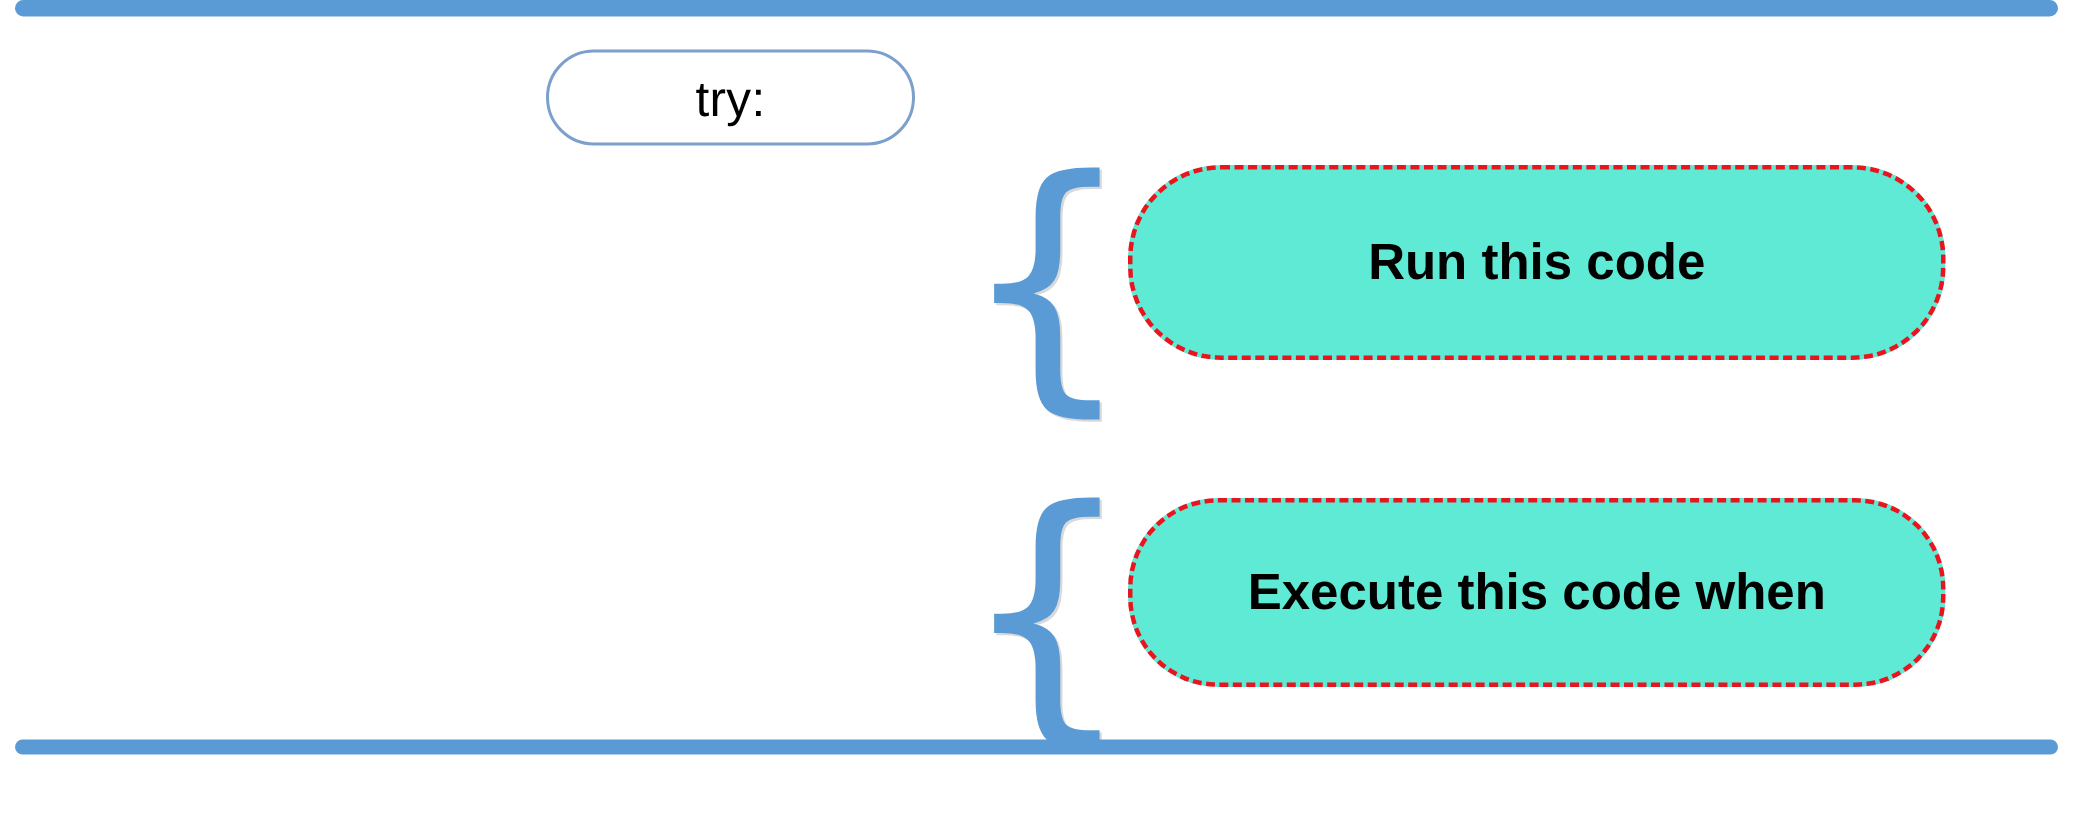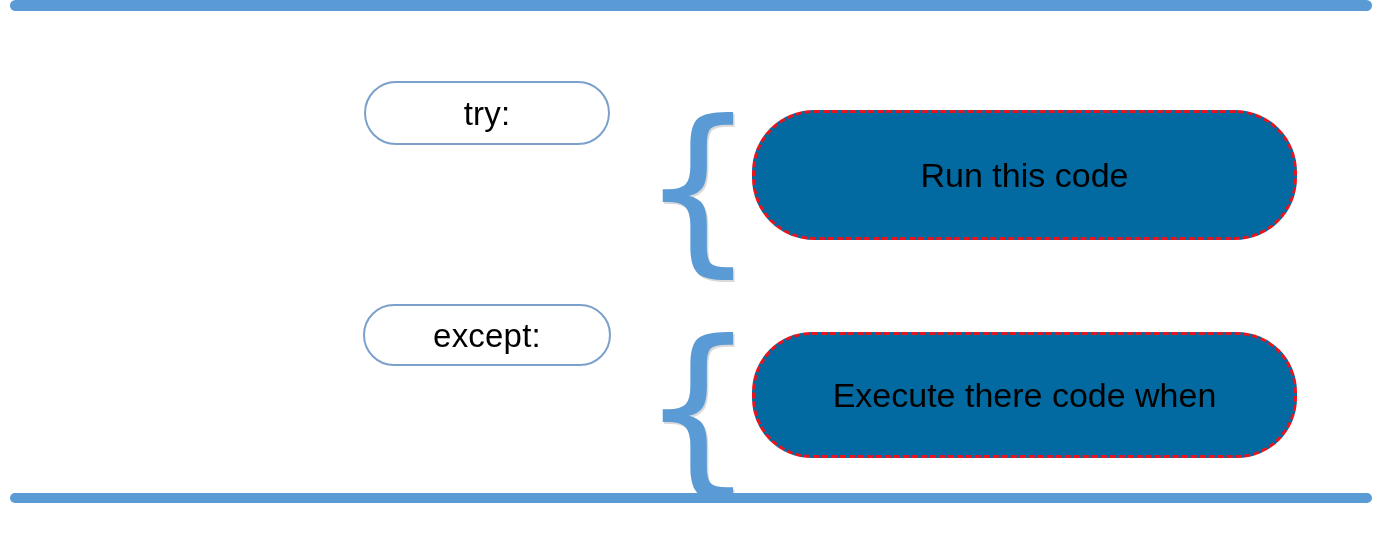--- a/index.html
+++ b/index.html
@@ -48,48 +48,47 @@
     border-radius: 999px;
     background: #ffffff;
     display: flex;
     align-items: center;
     justify-content: center;
     color: #000000;
     font-size: 33px;
     font-weight: 400;
     letter-spacing: 0.2px;
     line-height: 1;
-    margin-top: 48px;
   }
   #pill-try {
     left: 364px;
     top: 33px;
     width: 246px;
     height: 64px;
   }
   #pill-except {
     left: 363px;
     top: 256px;
     width: 248px;
     height: 62px;
   }
 
   
   .dashed-box {
     position: absolute;
     box-sizing: border-box;
     border: 3px dashed #E8151E;
-    background: #0369a1;
+    background: #5eead4;
     display: flex;
     align-items: center;
     justify-content: center;
     text-align: center;
     color: #000000;
     font-size: 34px;
-    font-weight: 400;
+    font-weight: 700;
     line-height: 1.5;
     padding: 0 26px;
   }
   #box-run {
     left: 752px;
     top: 110px;
     width: 545px;
     height: 130px;
     border-radius: 62px;
   }
@@ -135,27 +134,24 @@
   <div class="pill" id="pill-try">
     <span>try:</span>
   </div>
 
   <div class="brace" id="brace-try">{</div>
 
   <div class="dashed-box" id="box-run">
     <span class="box-text">Run this code</span>
   </div>
 
-  <div class="pill" id="pill-except">
-    <span>except:</span>
-  </div>
 
   <div class="brace" id="brace-except">{</div>
 
   <div class="dashed-box" id="box-execute">
     <div>
-      <span class="box-text">Execute there code when</span>
+      <span class="box-text">Execute this code when</span>
     </div>
   </div>
 
   <div class="rule" id="rule-bottom"></div>
 
 </div>
 
 </body></html>

